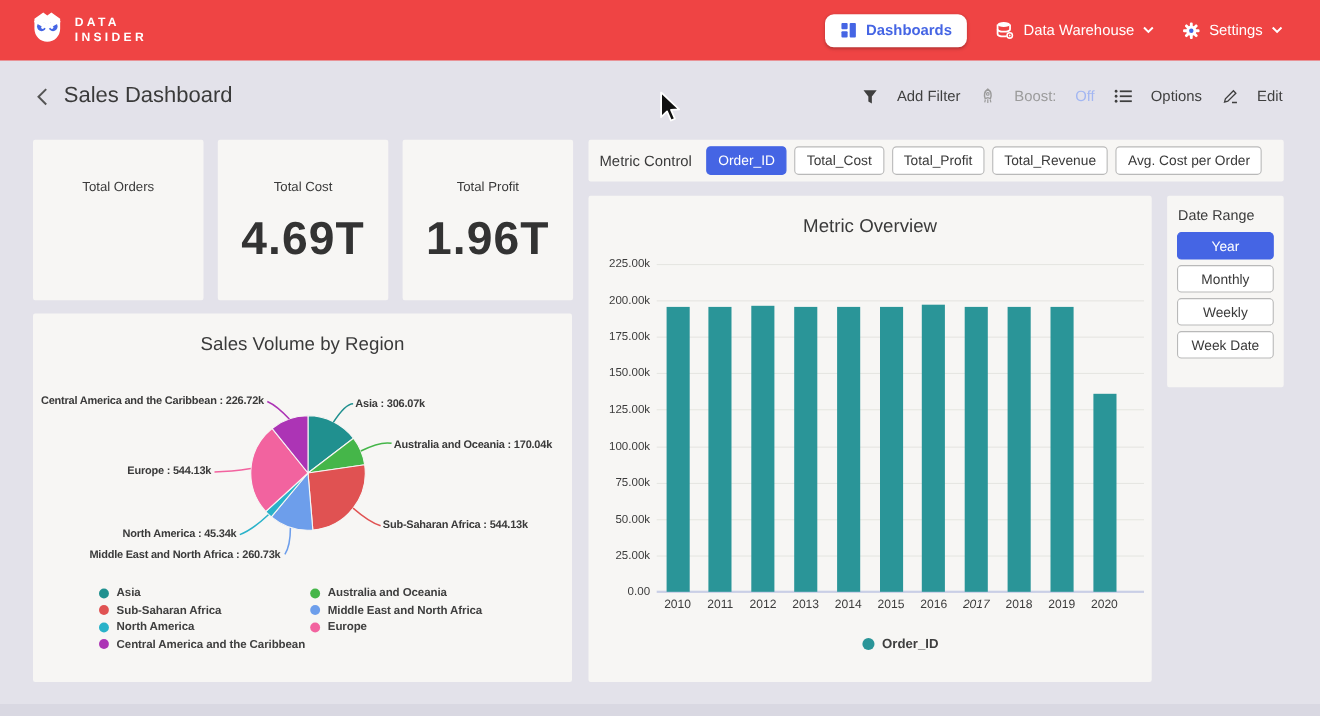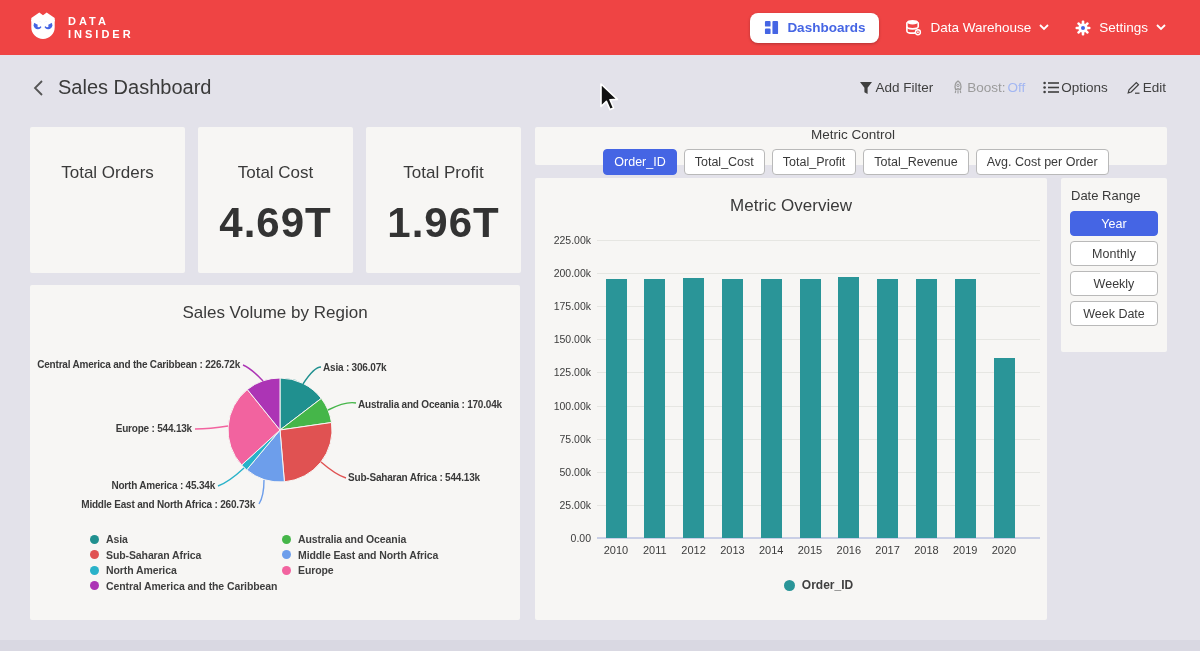--- a/index.html
+++ b/index.html
@@ -16,32 +16,32 @@
   .pill { background:#fff; color:#4565e4; border:none; border-radius:8px; height:30px; padding:0 14px;
           display:flex; align-items:center; gap:8px; font-size:13.5px; font-weight:bold; cursor:pointer;
           box-shadow:0 1px 3px rgba(0,0,0,.25); }
   .nav-item { display:flex; align-items:center; gap:8px; color:#fff; font-size:13.5px; font-weight:500; cursor:pointer; }
 
   
   .pagehead { position:absolute; left:0; top:55px; width:1200px; height:65px; display:flex; align-items:center; }
   .back { margin-left:26px; width:24px; height:24px; display:flex; align-items:center; justify-content:center; cursor:pointer; }
   .page-title { margin-left:8px; font-size:20px; font-weight:500; color:#3a3a3a; }
   .head-actions { position:absolute; right:34px; top:0; height:65px; display:flex; align-items:center; gap:18px; }
-  .action { display:flex; align-items:center; gap:2px; font-size:13.5px; font-weight:500; color:#3f3f3f; cursor:pointer; }
+  .action { display:flex; align-items:center; gap:17px; font-size:13.5px; font-weight:500; color:#3f3f3f; cursor:pointer; }
   .action.muted { color:#9b9b9b; cursor:default; }
   .boost-off { color:#a3b7f2; font-weight:500; }
 
   
   .card { position:absolute; background:#f7f6f4; border-radius:2px; }
   .kpi { width:155px; height:146px; top:127px; display:flex; flex-direction:column; align-items:center; }
-  .kpi-label { margin-top:36px; font-size:17px; font-weight:500; color:#3a3a3a; }
+  .kpi-label { margin-top:36px; font-size:12px; font-weight:500; color:#3a3a3a; }
   .kpi-value { margin-top:16px; font-size:42px; font-weight:bold; color:#333; letter-spacing:1px; }
 
   
-  .metric-bar { left:535px; top:127px; width:632px; height:38px; display:flex; align-items:center; padding-left:10px; gap:7px;flex-direction:column; }
+  .metric-bar { left:535px; top:127px; width:632px; height:38px; display:flex; align-items:center; padding-left:10px; gap:7px; }
   .metric-label { font-size:13.5px; color:#3a3a3a; margin-right:6px; }
   .chip { background:#fff; border:1px solid #b9b9b9; border-radius:4px; padding:5px 10px; font-size:12.5px;
           color:#3a3a3a; cursor:pointer; white-space:nowrap; }
   .chip.selected { background:#4565e4; border-color:#4565e4; color:#fff; }
 
   
   .bar-card { left:535px; top:178px; width:512px; height:442px; }
   .chart-title { text-align:center; margin-top:18px; font-size:17px; color:#3a3a3a; }
   .plot { position:absolute; left:62px; top:62px; width:443px; height:298px; }
   .gridline { position:absolute; left:0; width:443px; height:1px; background:#e6e6e2; }
@@ -251,21 +251,21 @@
         <div class="xtick" style="left: 74.6px;">2012</div>
         <div class="bar" style="left: 124.9px; height: 258.664px; background: rgb(42, 149, 152);"></div>
         <div class="xtick" style="left: 113.4px;">2013</div>
         <div class="bar" style="left: 163.7px; height: 258.532px; background: rgb(42, 149, 152);"></div>
         <div class="xtick" style="left: 152.2px;">2014</div>
         <div class="bar" style="left: 202.5px; height: 258.796px; background: rgb(42, 149, 152);"></div>
         <div class="xtick" style="left: 191px;">2015</div>
         <div class="bar" style="left: 241.3px; height: 260.518px; background: rgb(42, 149, 152);"></div>
         <div class="xtick" style="left: 229.8px;">2016</div>
         <div class="bar" style="left: 280.1px; height: 259.061px; background: rgb(42, 149, 152);"></div>
-        <div class="xtick" style="left: 268.6px;">2017</div>
+        <div class="xtick" style="left: 268.6px; font-style: italic;">2017</div>
         <div class="bar" style="left: 318.9px; height: 258.929px; background: rgb(42, 149, 152);"></div>
         <div class="xtick" style="left: 307.4px;">2018</div>
         <div class="bar" style="left: 357.7px; height: 259.194px; background: rgb(42, 149, 152);"></div>
         <div class="xtick" style="left: 346.2px;">2019</div>
         <div class="bar" style="left: 396.5px; height: 179.86px; background: rgb(42, 149, 152);"></div>
         <div class="xtick" style="left: 385px;">2020</div>
       </div>
     <div class="bar-legend" id="bar-legend">
         <div class="legend-item">
           <span class="dot" style="width: 11px; height: 11px; background: rgb(42, 149, 152);"></span>

